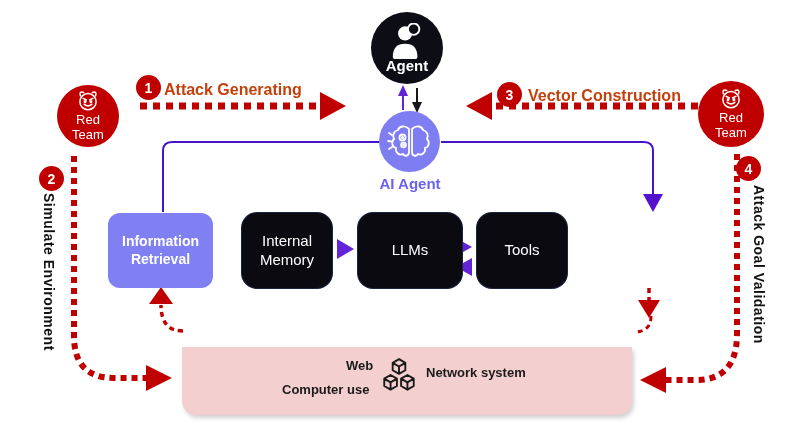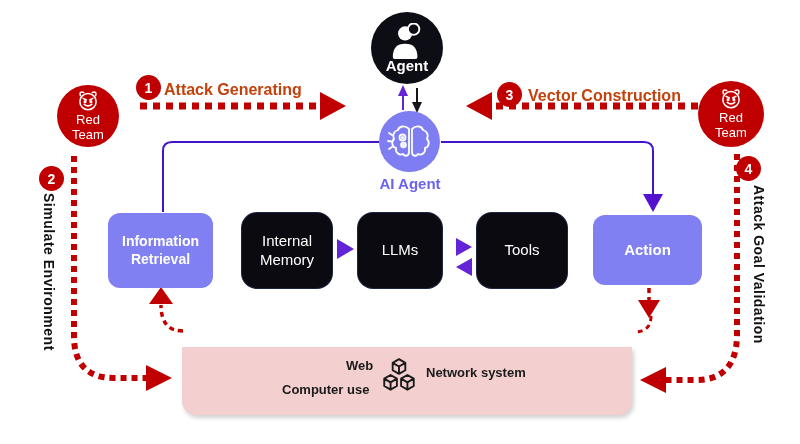--- a/index.html
+++ b/index.html
@@ -31,21 +31,21 @@
           letter-spacing:.5px;white-space:nowrap;}
 
   
   .pbox{display:flex;align-items:center;justify-content:center;text-align:center;
         color:#fff;z-index:2;line-height:1.25;}
   .purple{background:#8080f2;border-radius:12px;font-weight:bold;font-size:14px;}
   .blackbox{background:#0a0a10;border-radius:15px;font-weight:400;font-size:15px;
             box-shadow:0 0 0 1px #1c2540;}
   .b-info{left:108px;top:213px;width:105px;height:75px;}
   .b-mem{left:242px;top:213px;width:90px;height:75px;}
-  .b-llm{left:358px;top:213px;width:84px;height:75px;}
+  .b-llm{left:358px;top:213px;width:104px;height:75px;}
   .b-tools{left:477px;top:213px;width:90px;height:75px;}
   .b-action{left:593px;top:215px;width:109px;height:70px;font-size:15px;}
 
   
   .env-banner{left:183px;top:315px;width:449px;height:32px;background:#c00000;border-radius:7px;
               display:flex;align-items:center;justify-content:center;color:#fff;font-weight:bold;
               font-size:14px;text-decoration:underline;z-index:2;box-shadow:1px 2px 3px rgba(0,0,0,.25);}
   .env-box{left:182px;top:347px;width:450px;height:68px;background:#f3cfcf;
            border-radius:0 0 14px 14px;z-index:1;box-shadow:2px 3px 4px rgba(0,0,0,.18);}
   .envlabel{font-weight:bold;font-size:13px;color:#1a1a1a;z-index:2;white-space:nowrap;}
@@ -146,21 +146,20 @@
   <div class="abs badge" style="left:497px;top:82px;">3</div>
   <div class="abs steplabel" style="left:528px;top:87px;">Vector Construction</div>
 
   <div class="abs badge" style="left:736px;top:156px;">4</div>
   <div class="abs vlabel" style="left:751px;top:185px;">Attack Goal Validation</div>
 
   <div class="abs pbox purple b-info">Information Retrieval</div>
   <div class="abs pbox blackbox b-mem">Internal Memory</div>
   <div class="abs pbox blackbox b-llm">LLMs</div>
   <div class="abs pbox blackbox b-tools">Tools</div>
-  <div class="abs pbox purple b-action">Action</div>
 
   <div class="abs env-box"></div>
 
   <div class="abs envlabel" style="left:346px;top:358px;">Web</div>
   <div class="abs envlabel" style="left:426px;top:365px;text-align:right;">Network system</div>
   <div class="abs envlabel" style="left:282px;top:382px;">Computer use</div>
 
   <svg class="abs" style="left:379px;top:356px;z-index:2;" width="40" height="40" viewBox="0 0 38 36" fill="none" stroke="#1a1a1a" stroke-width="1.8" stroke-linejoin="round">
     <g transform="translate(19,9)">
       <path d="M0,-7 L6,-3.5 L6,3.5 L0,7 L-6,3.5 L-6,-3.5 Z M-6,-3.5 L0,0 L6,-3.5 M0,0 L0,7"></path>

